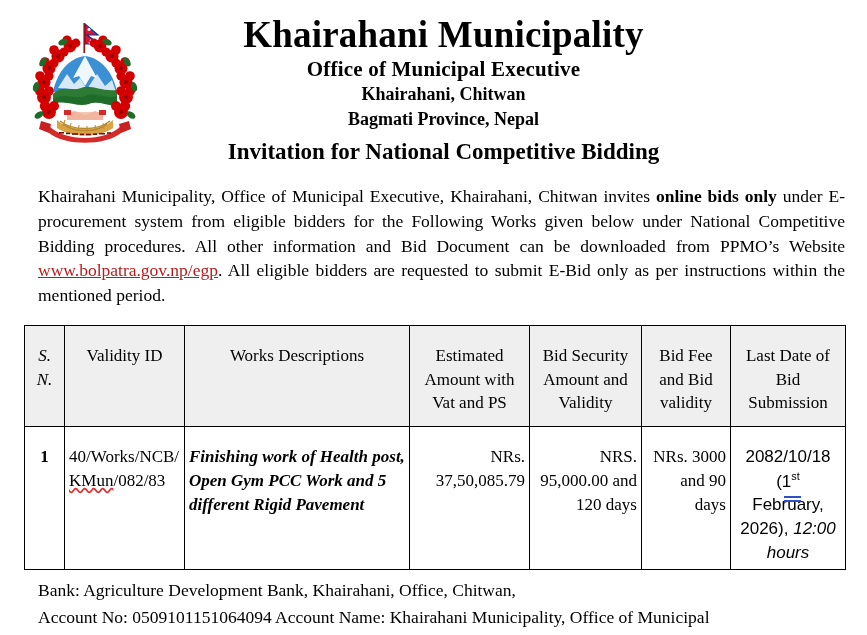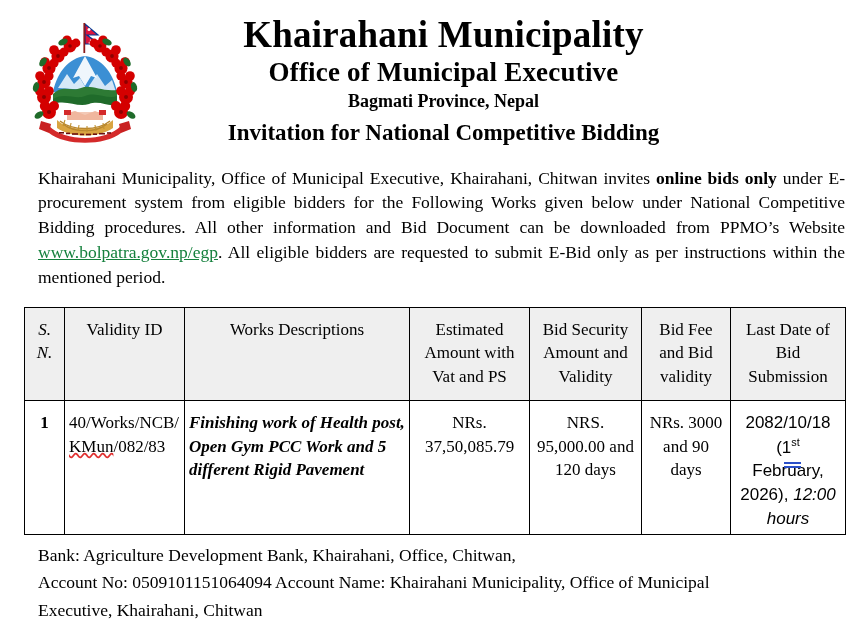--- a/index.html
+++ b/index.html
@@ -41,21 +41,21 @@
     text-align: center;
     padding-right: 150px;
   }
   .org-line1 {
     font-size: 37px;
     font-weight: bold;
     line-height: 1.16;
     letter-spacing: 0.2px;
   }
   .org-line2 {
-    font-size: 27px;
+    font-size: 21px;
     font-weight: bold;
     line-height: 1.18;
     letter-spacing: 0.2px;
   }
   .org-line3, .org-line4 {
     font-size: 18px;
     font-weight: bold;
     line-height: 1.42;
   }
   .invite-line {
@@ -73,39 +73,39 @@
   
   .body-para {
     margin: 16px 22px 0 38px;
     font-size: 17.5px;
     line-height: 1.42;
     text-align: justify;
     text-justify: inter-word;
   }
   .body-para b { font-weight: bold; }
   .weblink {
-    color: #15803d;
+    color: #b91c1c;
     text-decoration: underline;
   }
 
   
   .tbl-wrap {
     margin: 17px 0 0 24px;
     width: 821px;
   }
   table.bid-table {
     border-collapse: collapse;
     width: 821px;
     table-layout: fixed;
   }
   table.bid-table th,
   table.bid-table td {
     border: 1px solid #000000;
     vertical-align: top;
-    padding: 10px 4px 4px 4px;
+    padding: 18px 4px 4px 4px;
   }
   table.bid-table thead th {
     background: #efefef;
     font-weight: normal;
     font-size: 17px;
     text-align: center;
     line-height: 1.38;
     height: 78px;
     vertical-align: top;
   }
@@ -148,21 +148,21 @@
   td.d-desc {
     font-weight: bold;
     font-style: italic;
     text-align: left;
     padding-left: 10px;
     padding-top: 13px;
     font-size: 17.5px;
     line-height: 1.62;
   }
   td.d-num {
-    text-align: center;
+    text-align: right;
     padding-top: 7px;
   }
   td.d-last {
     text-align: center;
     padding-top: 6px;
     font-family: "Liberation Sans", "DejaVu Sans", sans-serif;
     font-size: 15.5px;
     line-height: 1.45;
   }
   .sup-mark {
@@ -350,20 +350,21 @@
           <ellipse cx="107" cy="67" rx="5" ry="3" transform="rotate(75 107 67)"></ellipse>
           <ellipse cx="104" cy="95" rx="5" ry="3" transform="rotate(35 104 95)"></ellipse>
         </g>
       </g>
     </svg>
   </div>
 
   <div class="title-block">
     <div class="org-line1">Khairahani Municipality</div>
     <div class="org-line2">Office of Municipal Executive</div>
+    <div class="org-line3">Khairahani, Chitwan</div>
     <div class="org-line4">Bagmati Province, Nepal</div>
     <div class="invite-line">Invitation for National Competitive Bidding</div>
   </div>
 </div>
 
 <p class="body-para"><span>Khairahani Municipality, Office of Municipal Executive, Khairahani, Chitwan invites </span><b>online bids only</b><span> under E-procurement system from eligible bidders for the Following Works given below under National Competitive Bidding procedures. All other information and Bid Document can be downloaded from PPMO’s Website </span><a class="weblink" href="#">www.bolpatra.gov.np/egp</a><span>. All eligible bidders are requested to submit E-Bid only as per instructions within the mentioned period.</span></p>
 
 <div class="tbl-wrap">
   <table class="bid-table">
     <colgroup>

